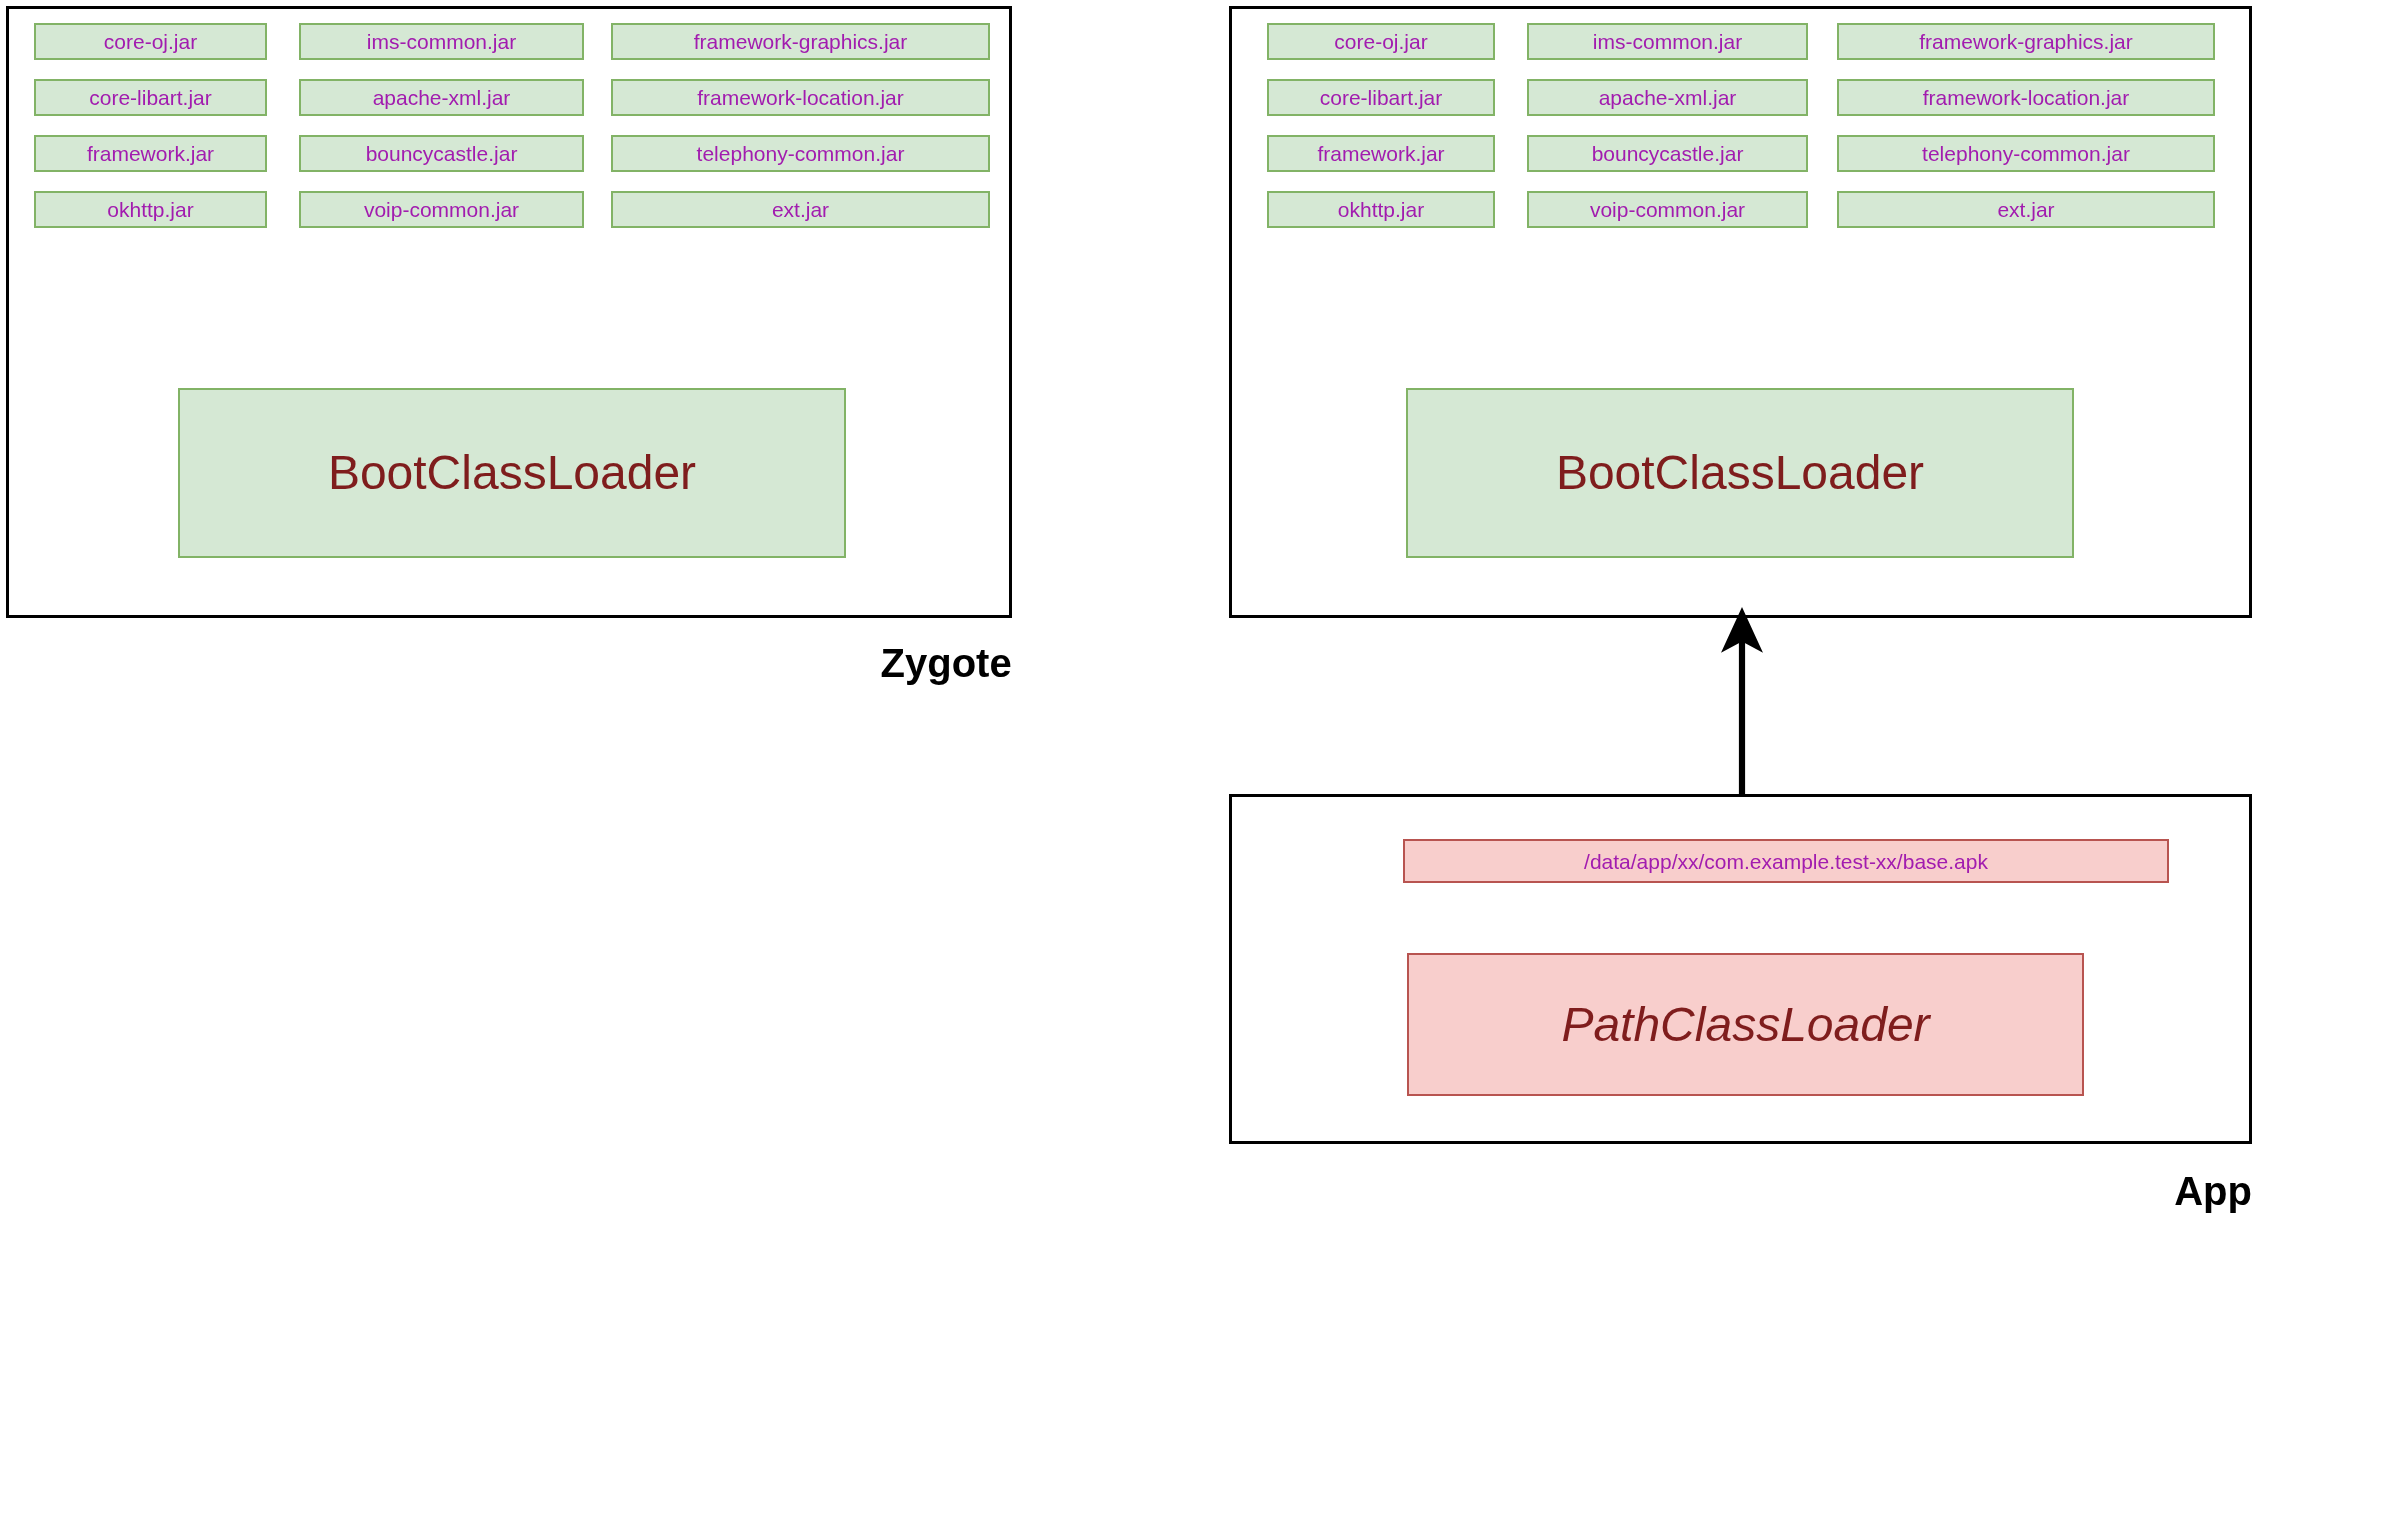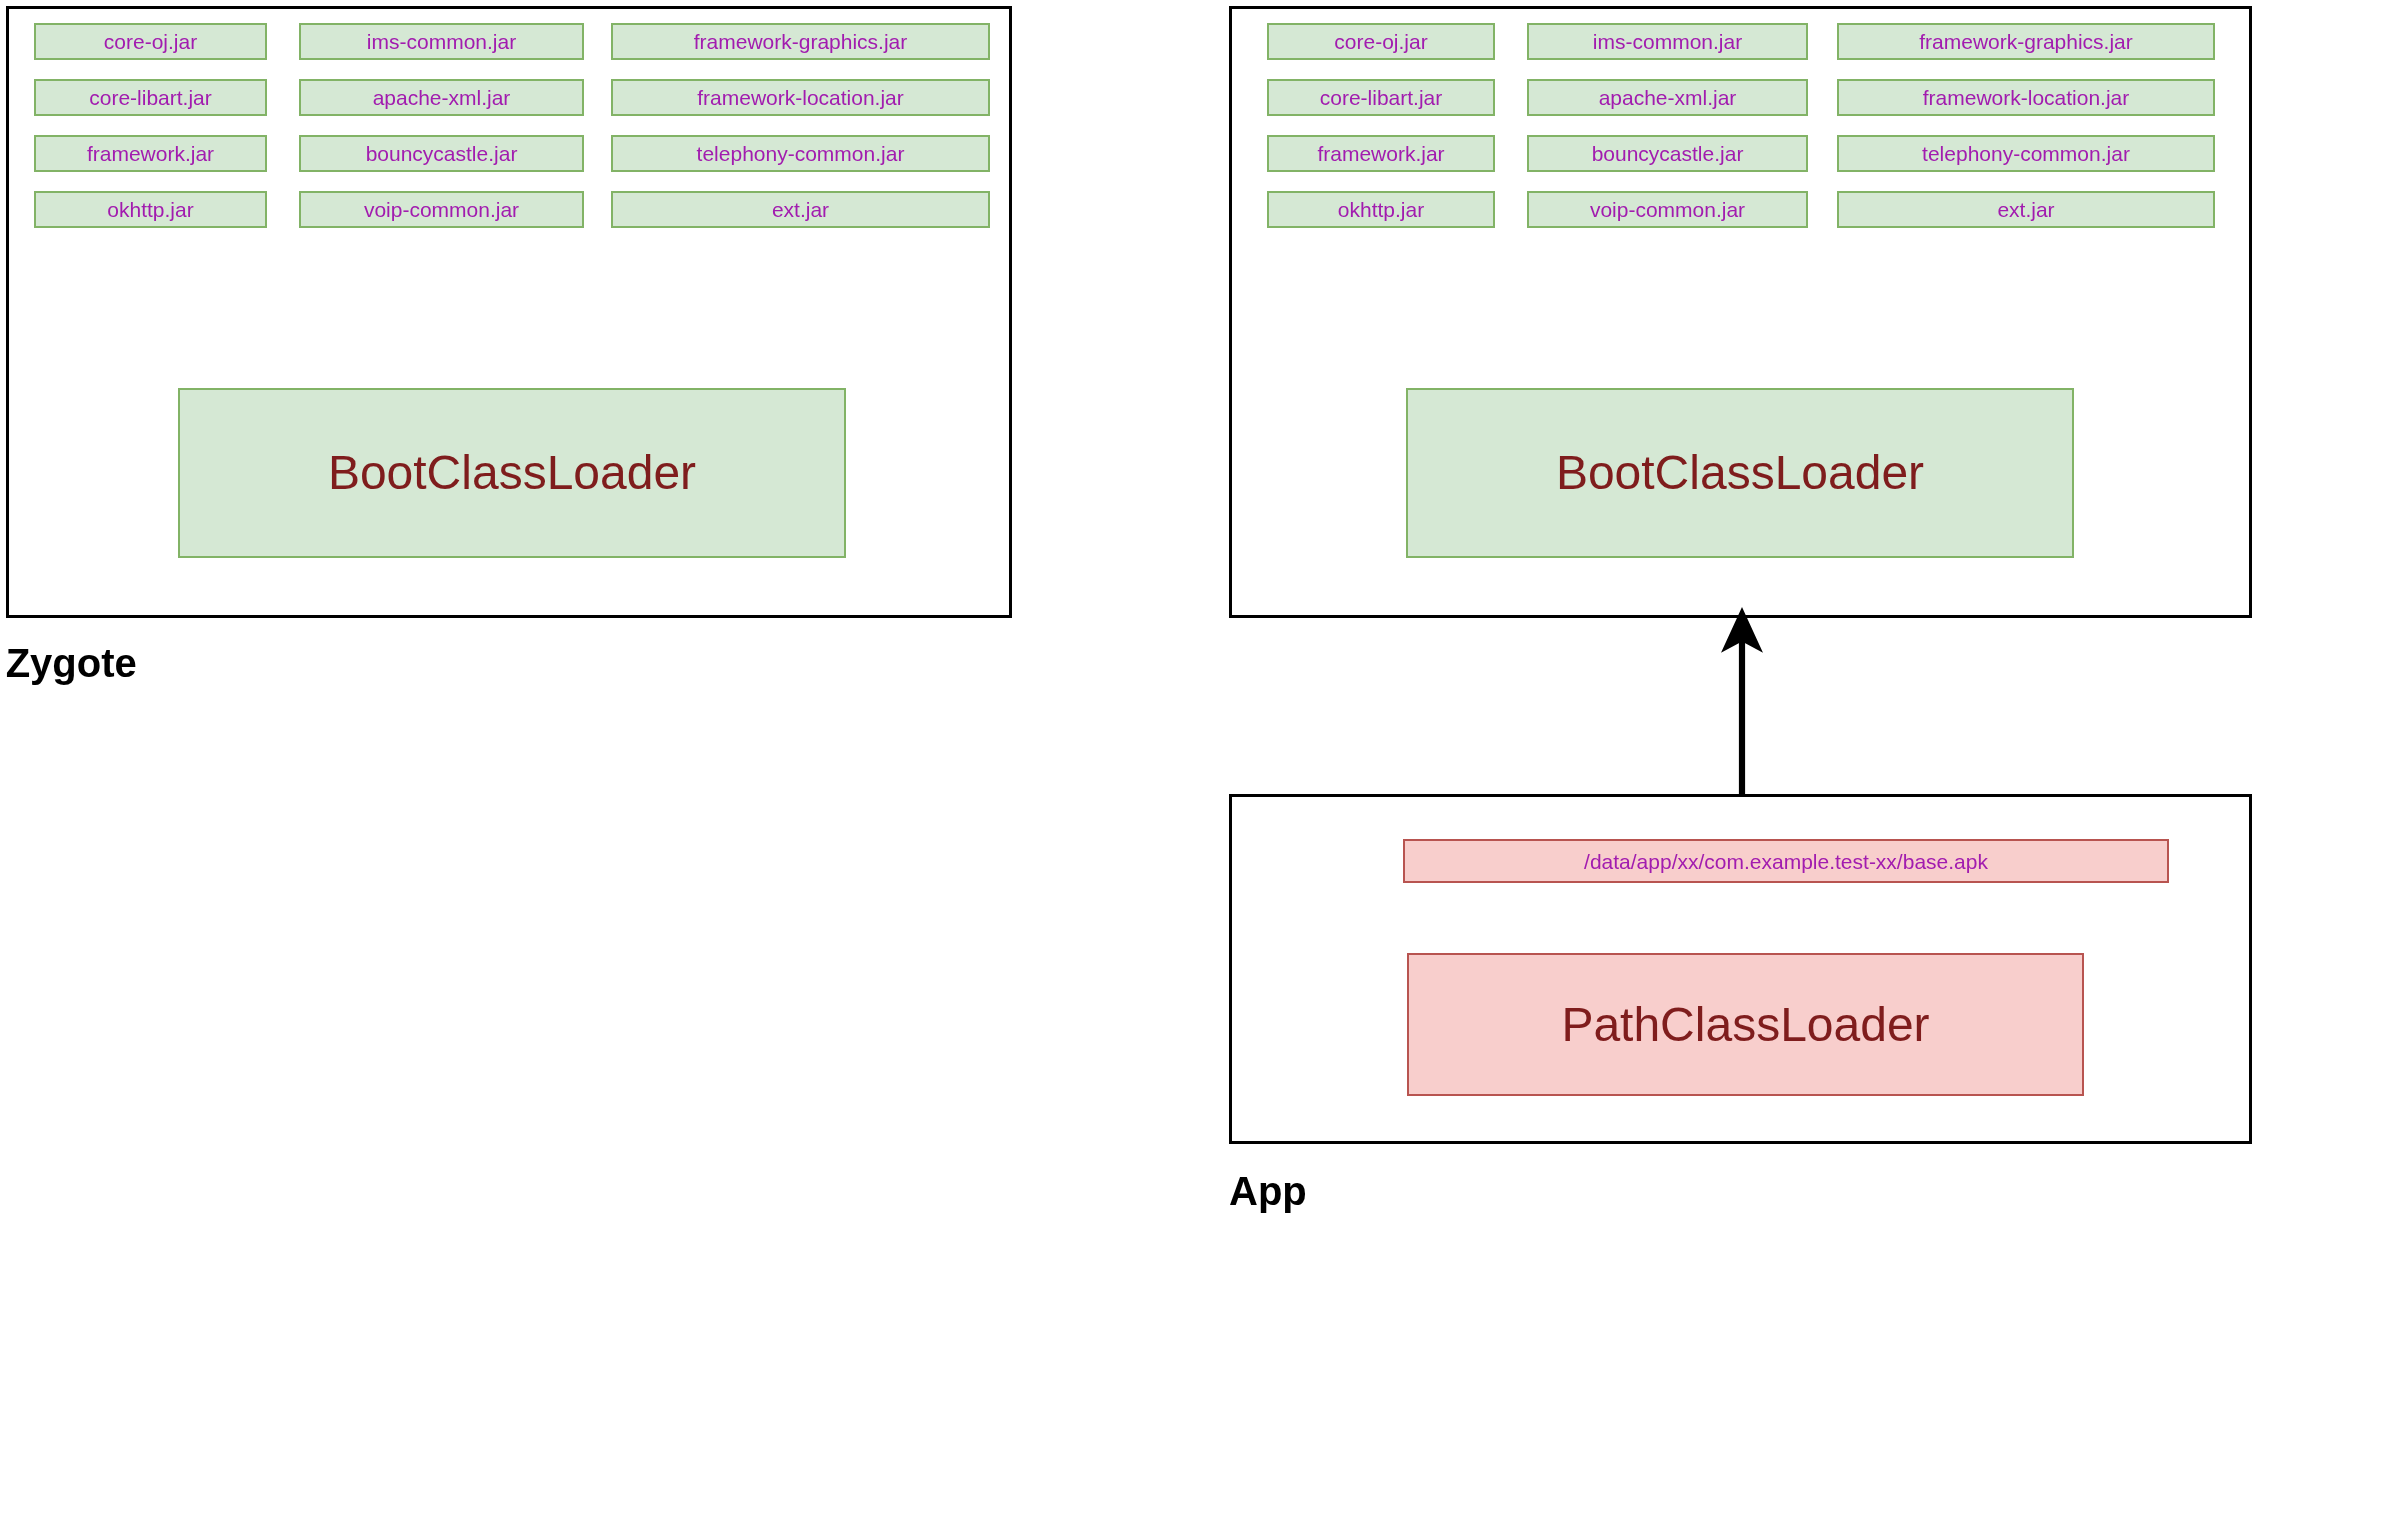--- a/index.html
+++ b/index.html
@@ -54,21 +54,21 @@
   }
   .loader.green { background: #d5e8d4; border: 2.9px solid #82b366; }
   .loader.red   { background: #f8cecc; border: 2.9px solid #b85450; }
 
   
   .caption {
     position: absolute;
     font-size: 40px;
     font-weight: bold;
     color: #000000;
-    text-align: left;
+    text-align: right;
     line-height: 1;
     white-space: nowrap;
   }
 
   
   .arrow { position: absolute; }
 </style>
 </head>
 <body>
 
@@ -118,18 +118,18 @@
 
   <svg class="arrow" style="left:1711px; top:603px; width:62px; height:196px;" viewBox="0 0 130 410" xmlns="http://www.w3.org/2000/svg">
     <line x1="65" y1="410" x2="65" y2="75" stroke="#000000" stroke-width="13"></line>
     <polygon points="65,8 21,104 65,80 109,104" fill="#000000"></polygon>
   </svg>
 
   <div class="panel" id="panel-app-path"></div>
 
   <div class="chip red" style="left:1363px; top:839px; width:766px; height:44px;margin-left:40px;">/data/app/xx/com.example.test-xx/base.apk</div>
 
-  <div class="loader red" style="left:1407px; top:953px; width:677px; height:143px;">PathClassLoader</div>
+  <div class="loader red" style="left:1407px; top:953px; width:677px; height:143px;font-style:italic;">PathClassLoader</div>
 
   <div class="caption" style="left:1229px; top:1171px; width:1023px;">App</div>
 
 </div>
 
 
 </body></html>

